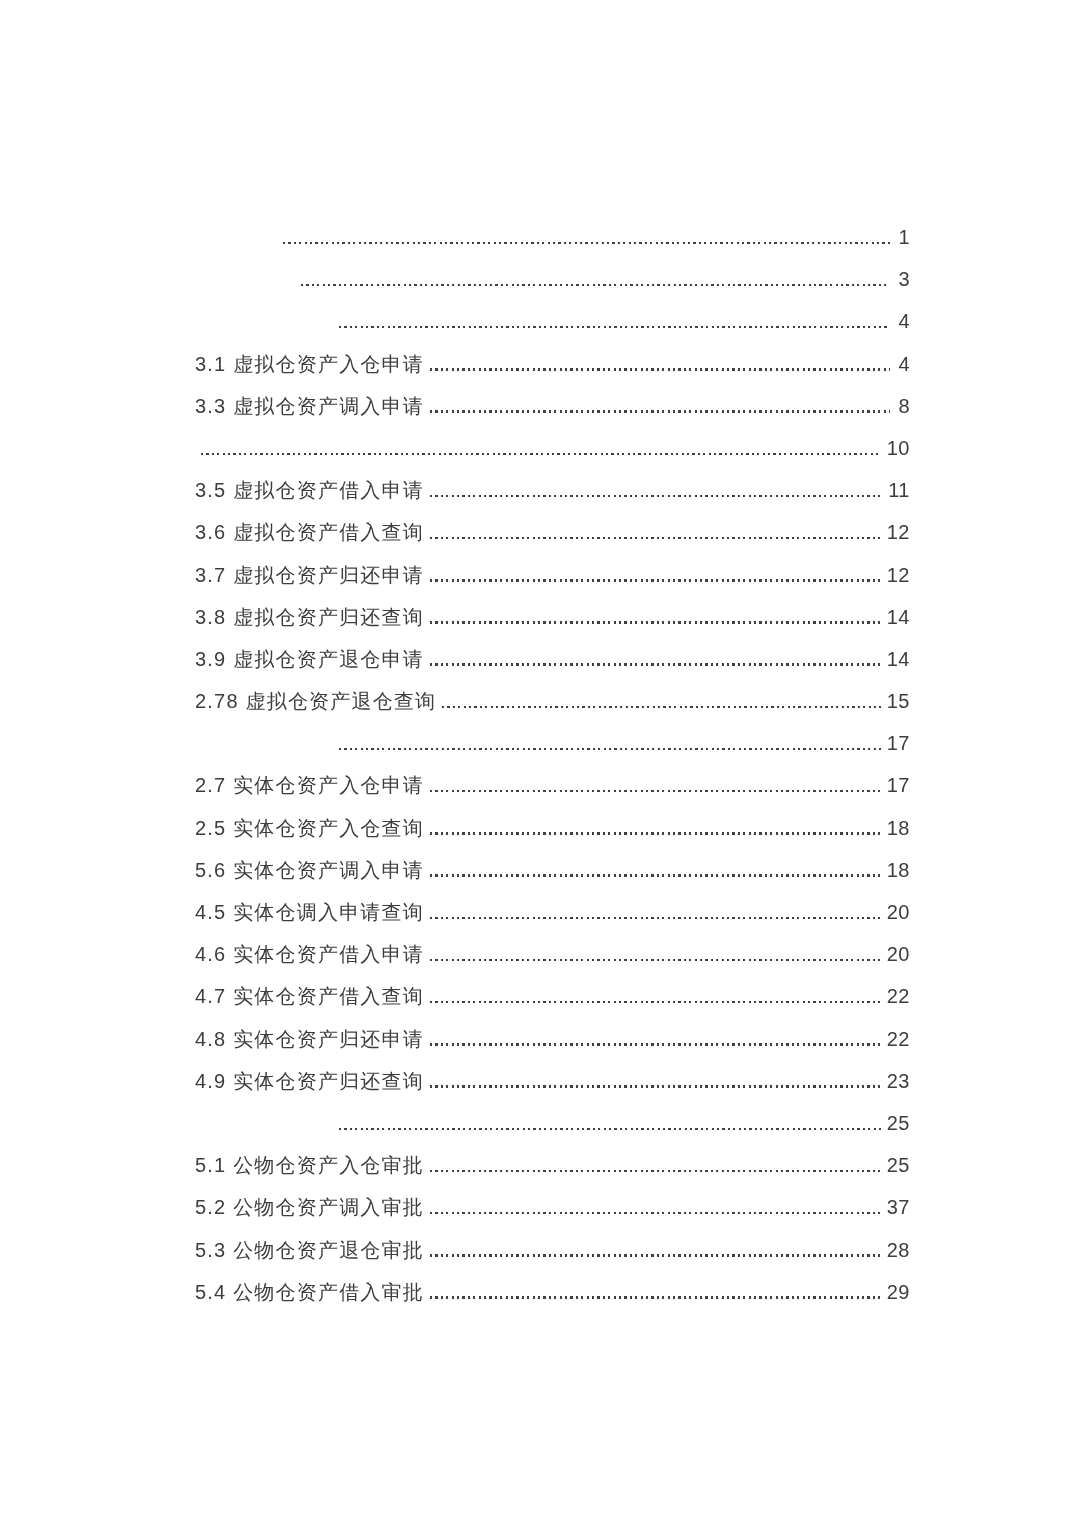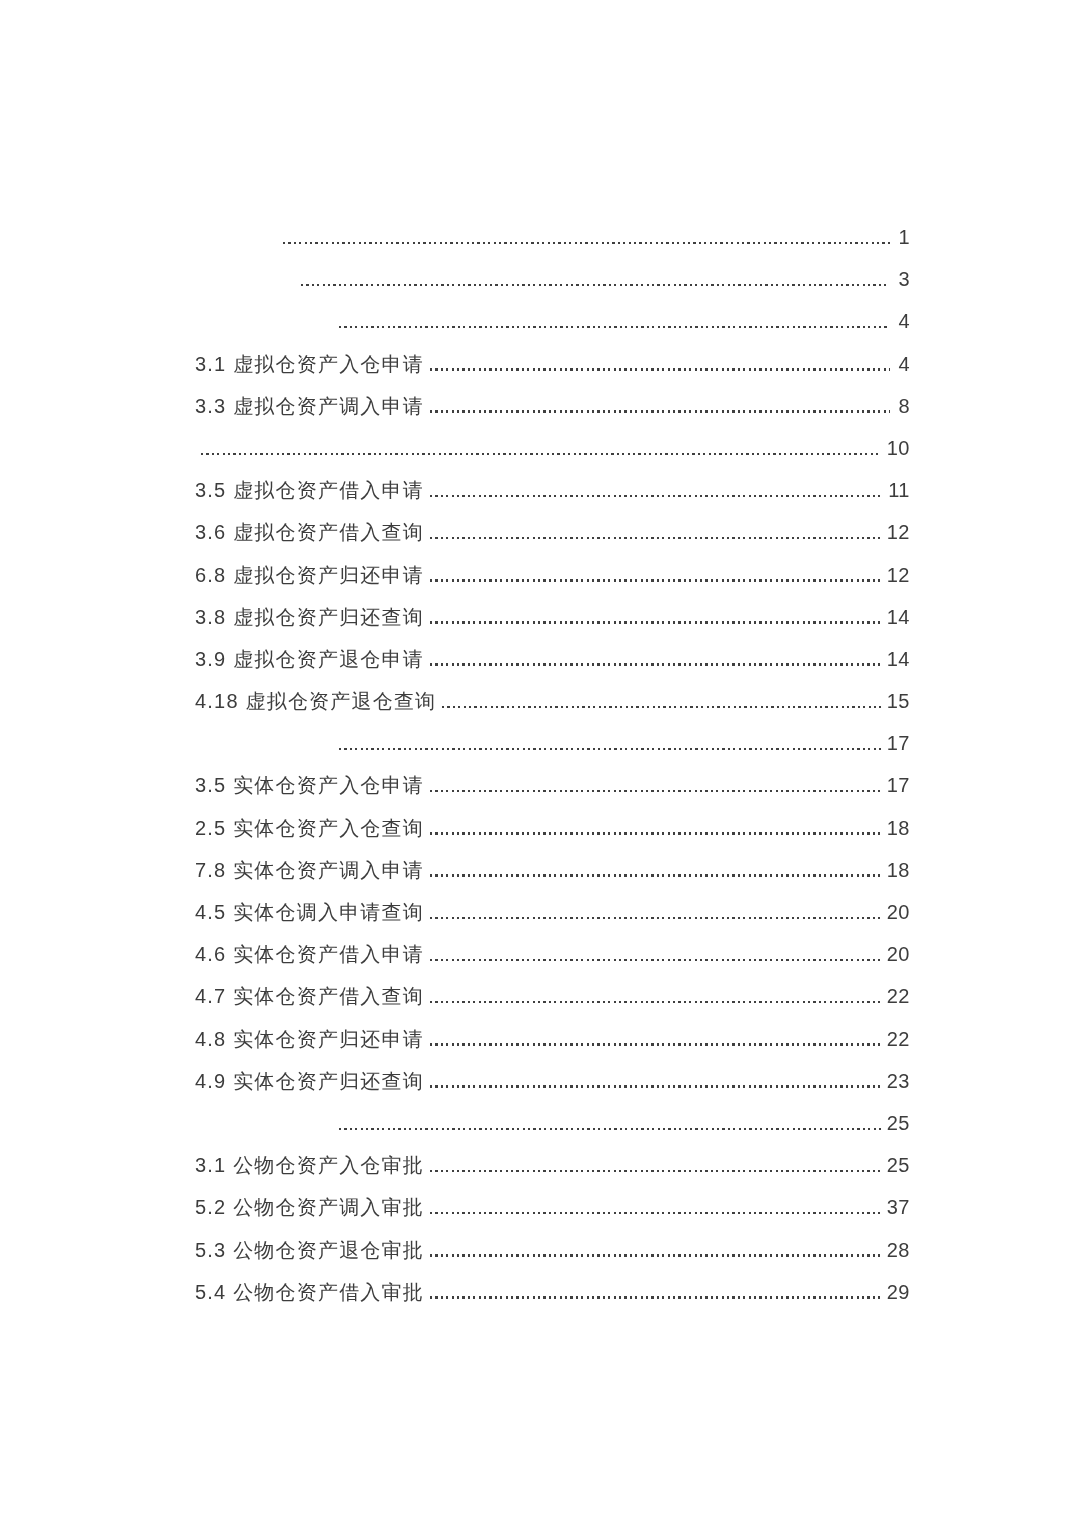--- a/index.html
+++ b/index.html
@@ -99,63 +99,63 @@
     <span class="pg">11</span>
   </div>
 
   <div class="row">
     <span class="lbl">3.6 虚拟仓资产借入查询</span>
     <span class="leader"></span>
     <span class="pg">12</span>
   </div>
 
   <div class="row">
-    <span class="lbl">6.8 虚拟仓资产归还申请</span>
+    <span class="lbl">3.7 虚拟仓资产归还申请</span>
     <span class="leader"></span>
     <span class="pg">12</span>
   </div>
 
   <div class="row">
     <span class="lbl">3.8 虚拟仓资产归还查询</span>
     <span class="leader"></span>
     <span class="pg">14</span>
   </div>
 
   <div class="row">
     <span class="lbl">3.9 虚拟仓资产退仓申请</span>
     <span class="leader"></span>
     <span class="pg">14</span>
   </div>
 
   <div class="row">
-    <span class="lbl">4.18 虚拟仓资产退仓查询</span>
+    <span class="lbl">2.78 虚拟仓资产退仓查询</span>
     <span class="leader"></span>
     <span class="pg">15</span>
   </div>
 
   <div class="row">
     <span class="lbl" style="display: inline-block; width: 138px;"></span>
     <span class="leader"></span>
     <span class="pg">17</span>
   </div>
 
   <div class="row">
-    <span class="lbl">3.5 实体仓资产入仓申请</span>
+    <span class="lbl">2.7 实体仓资产入仓申请</span>
     <span class="leader"></span>
     <span class="pg">17</span>
   </div>
 
   <div class="row">
     <span class="lbl">2.5 实体仓资产入仓查询</span>
     <span class="leader"></span>
     <span class="pg">18</span>
   </div>
 
   <div class="row">
-    <span class="lbl">7.8 实体仓资产调入申请</span>
+    <span class="lbl">5.6 实体仓资产调入申请</span>
     <span class="leader"></span>
     <span class="pg">18</span>
   </div>
 
   <div class="row">
     <span class="lbl">4.5 实体仓调入申请查询</span>
     <span class="leader"></span>
     <span class="pg">20</span>
   </div>
 
@@ -183,21 +183,21 @@
     <span class="pg">23</span>
   </div>
 
   <div class="row">
     <span class="lbl" style="display: inline-block; width: 138px;"></span>
     <span class="leader"></span>
     <span class="pg">25</span>
   </div>
 
   <div class="row">
-    <span class="lbl">3.1 公物仓资产入仓审批</span>
+    <span class="lbl">5.1 公物仓资产入仓审批</span>
     <span class="leader"></span>
     <span class="pg">25</span>
   </div>
 
   <div class="row">
     <span class="lbl">5.2 公物仓资产调入审批</span>
     <span class="leader"></span>
     <span class="pg">37</span>
   </div>
 

